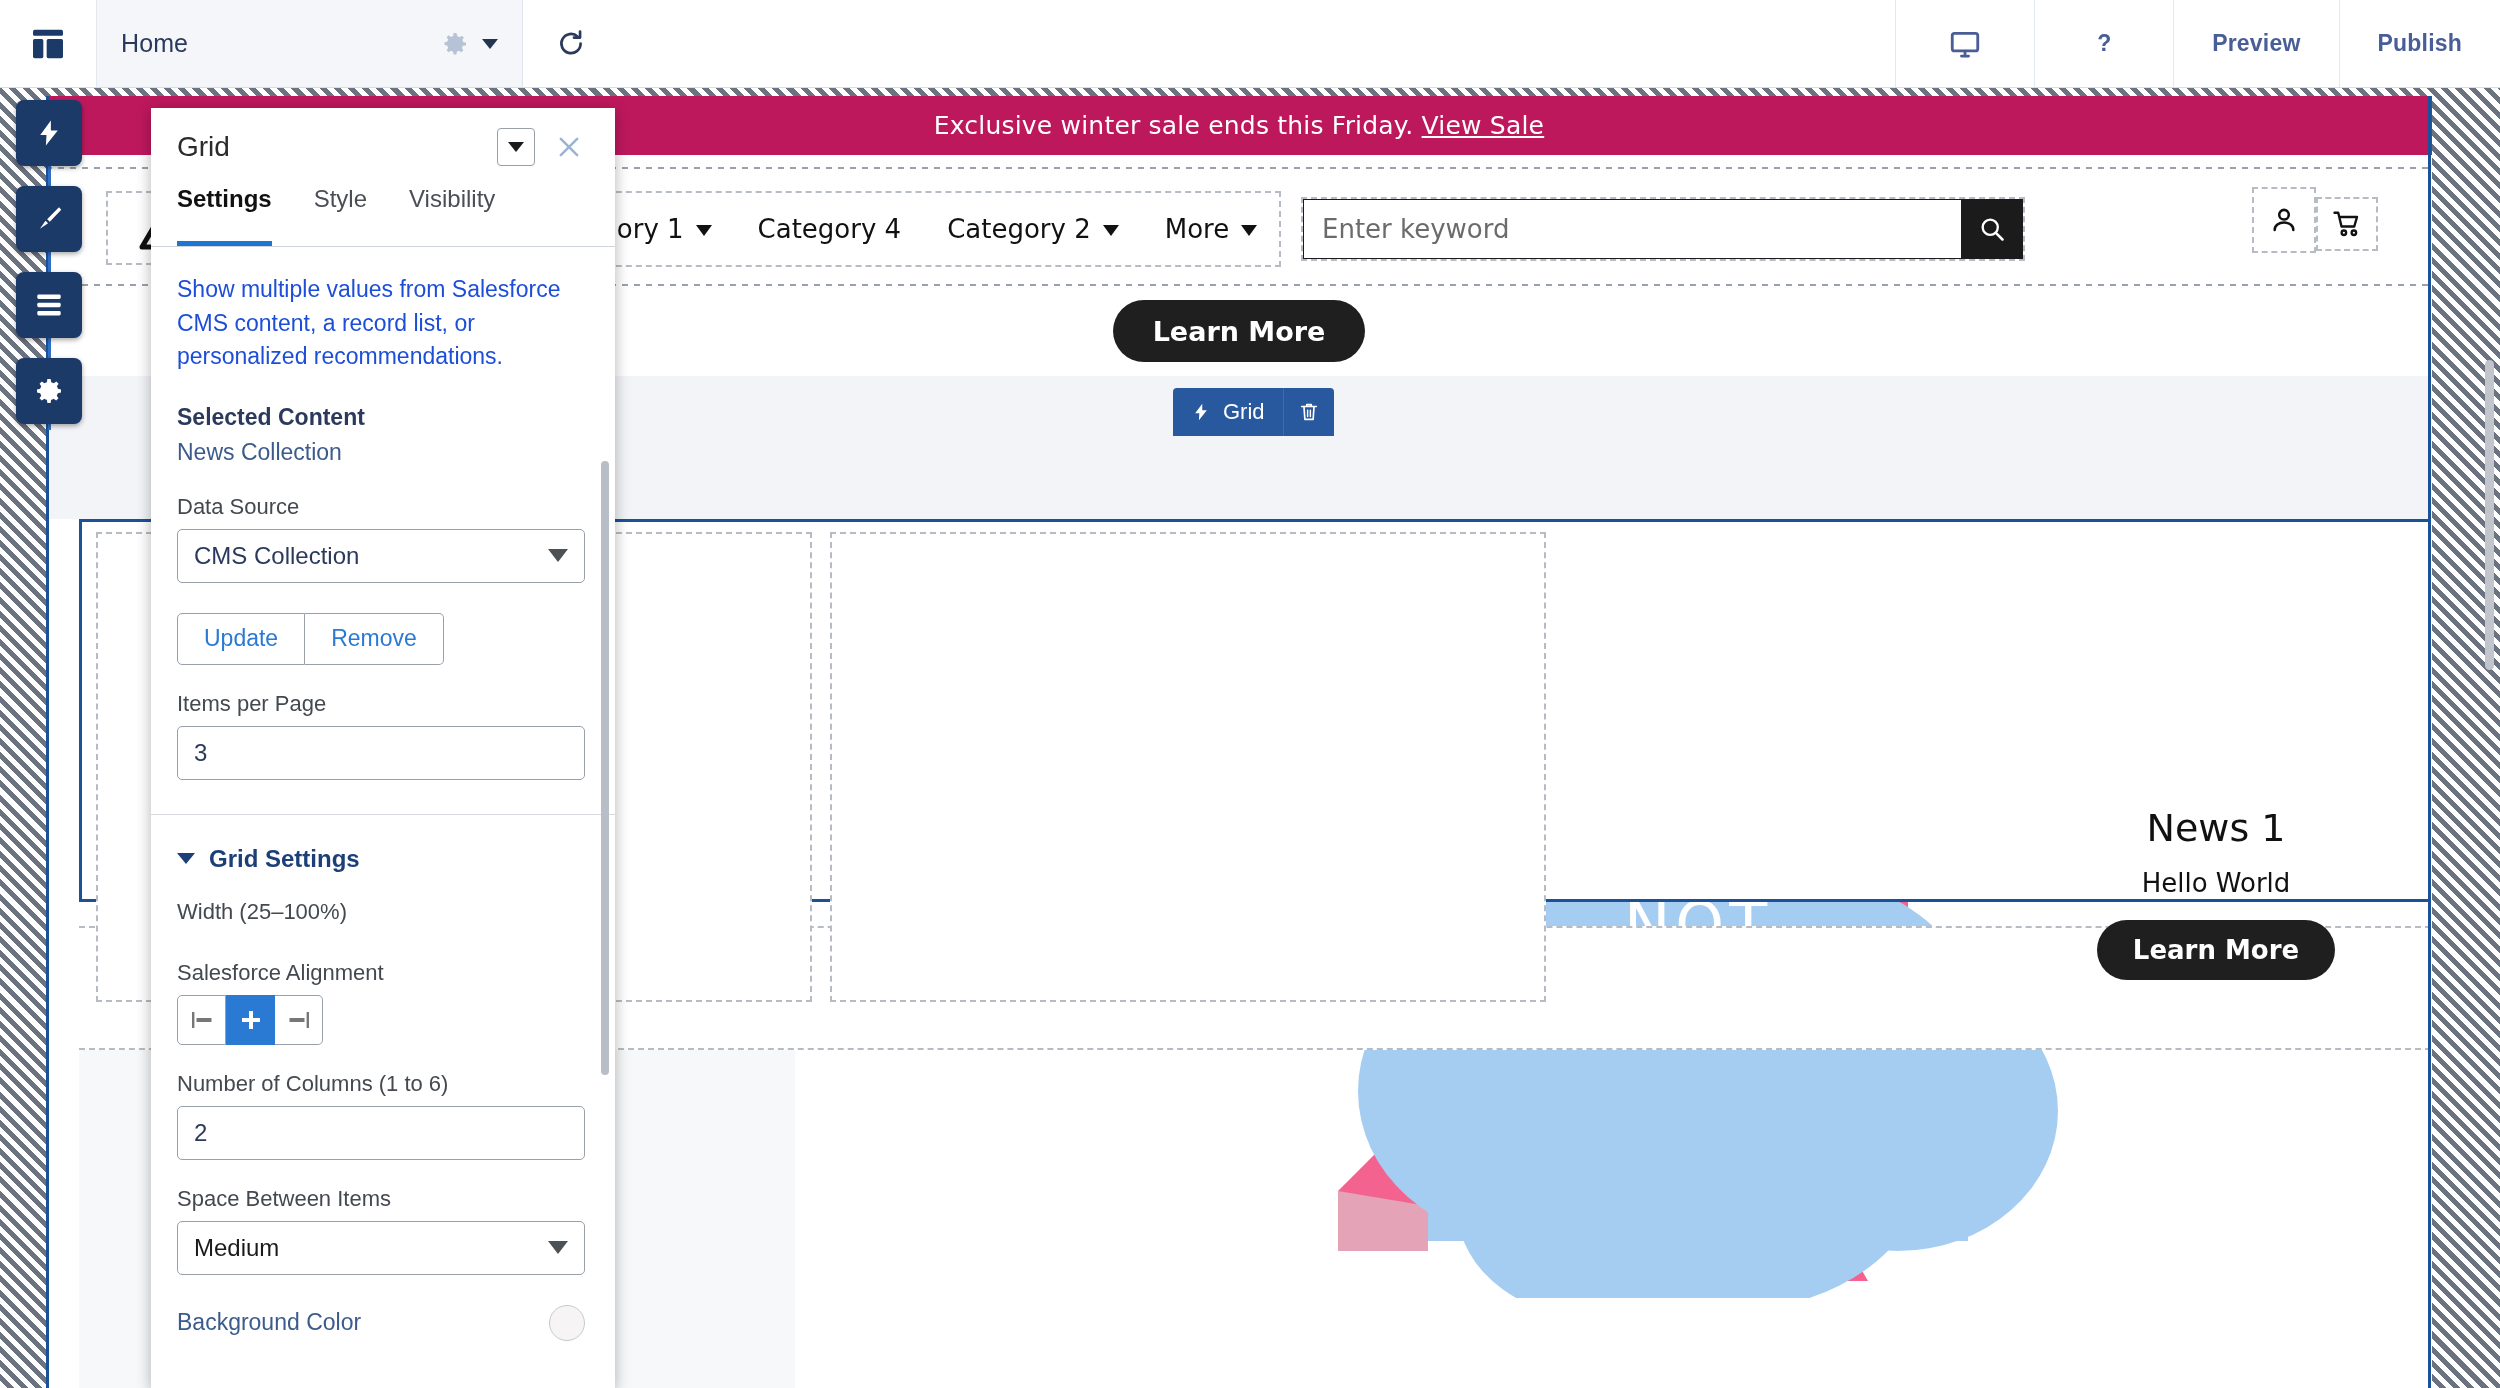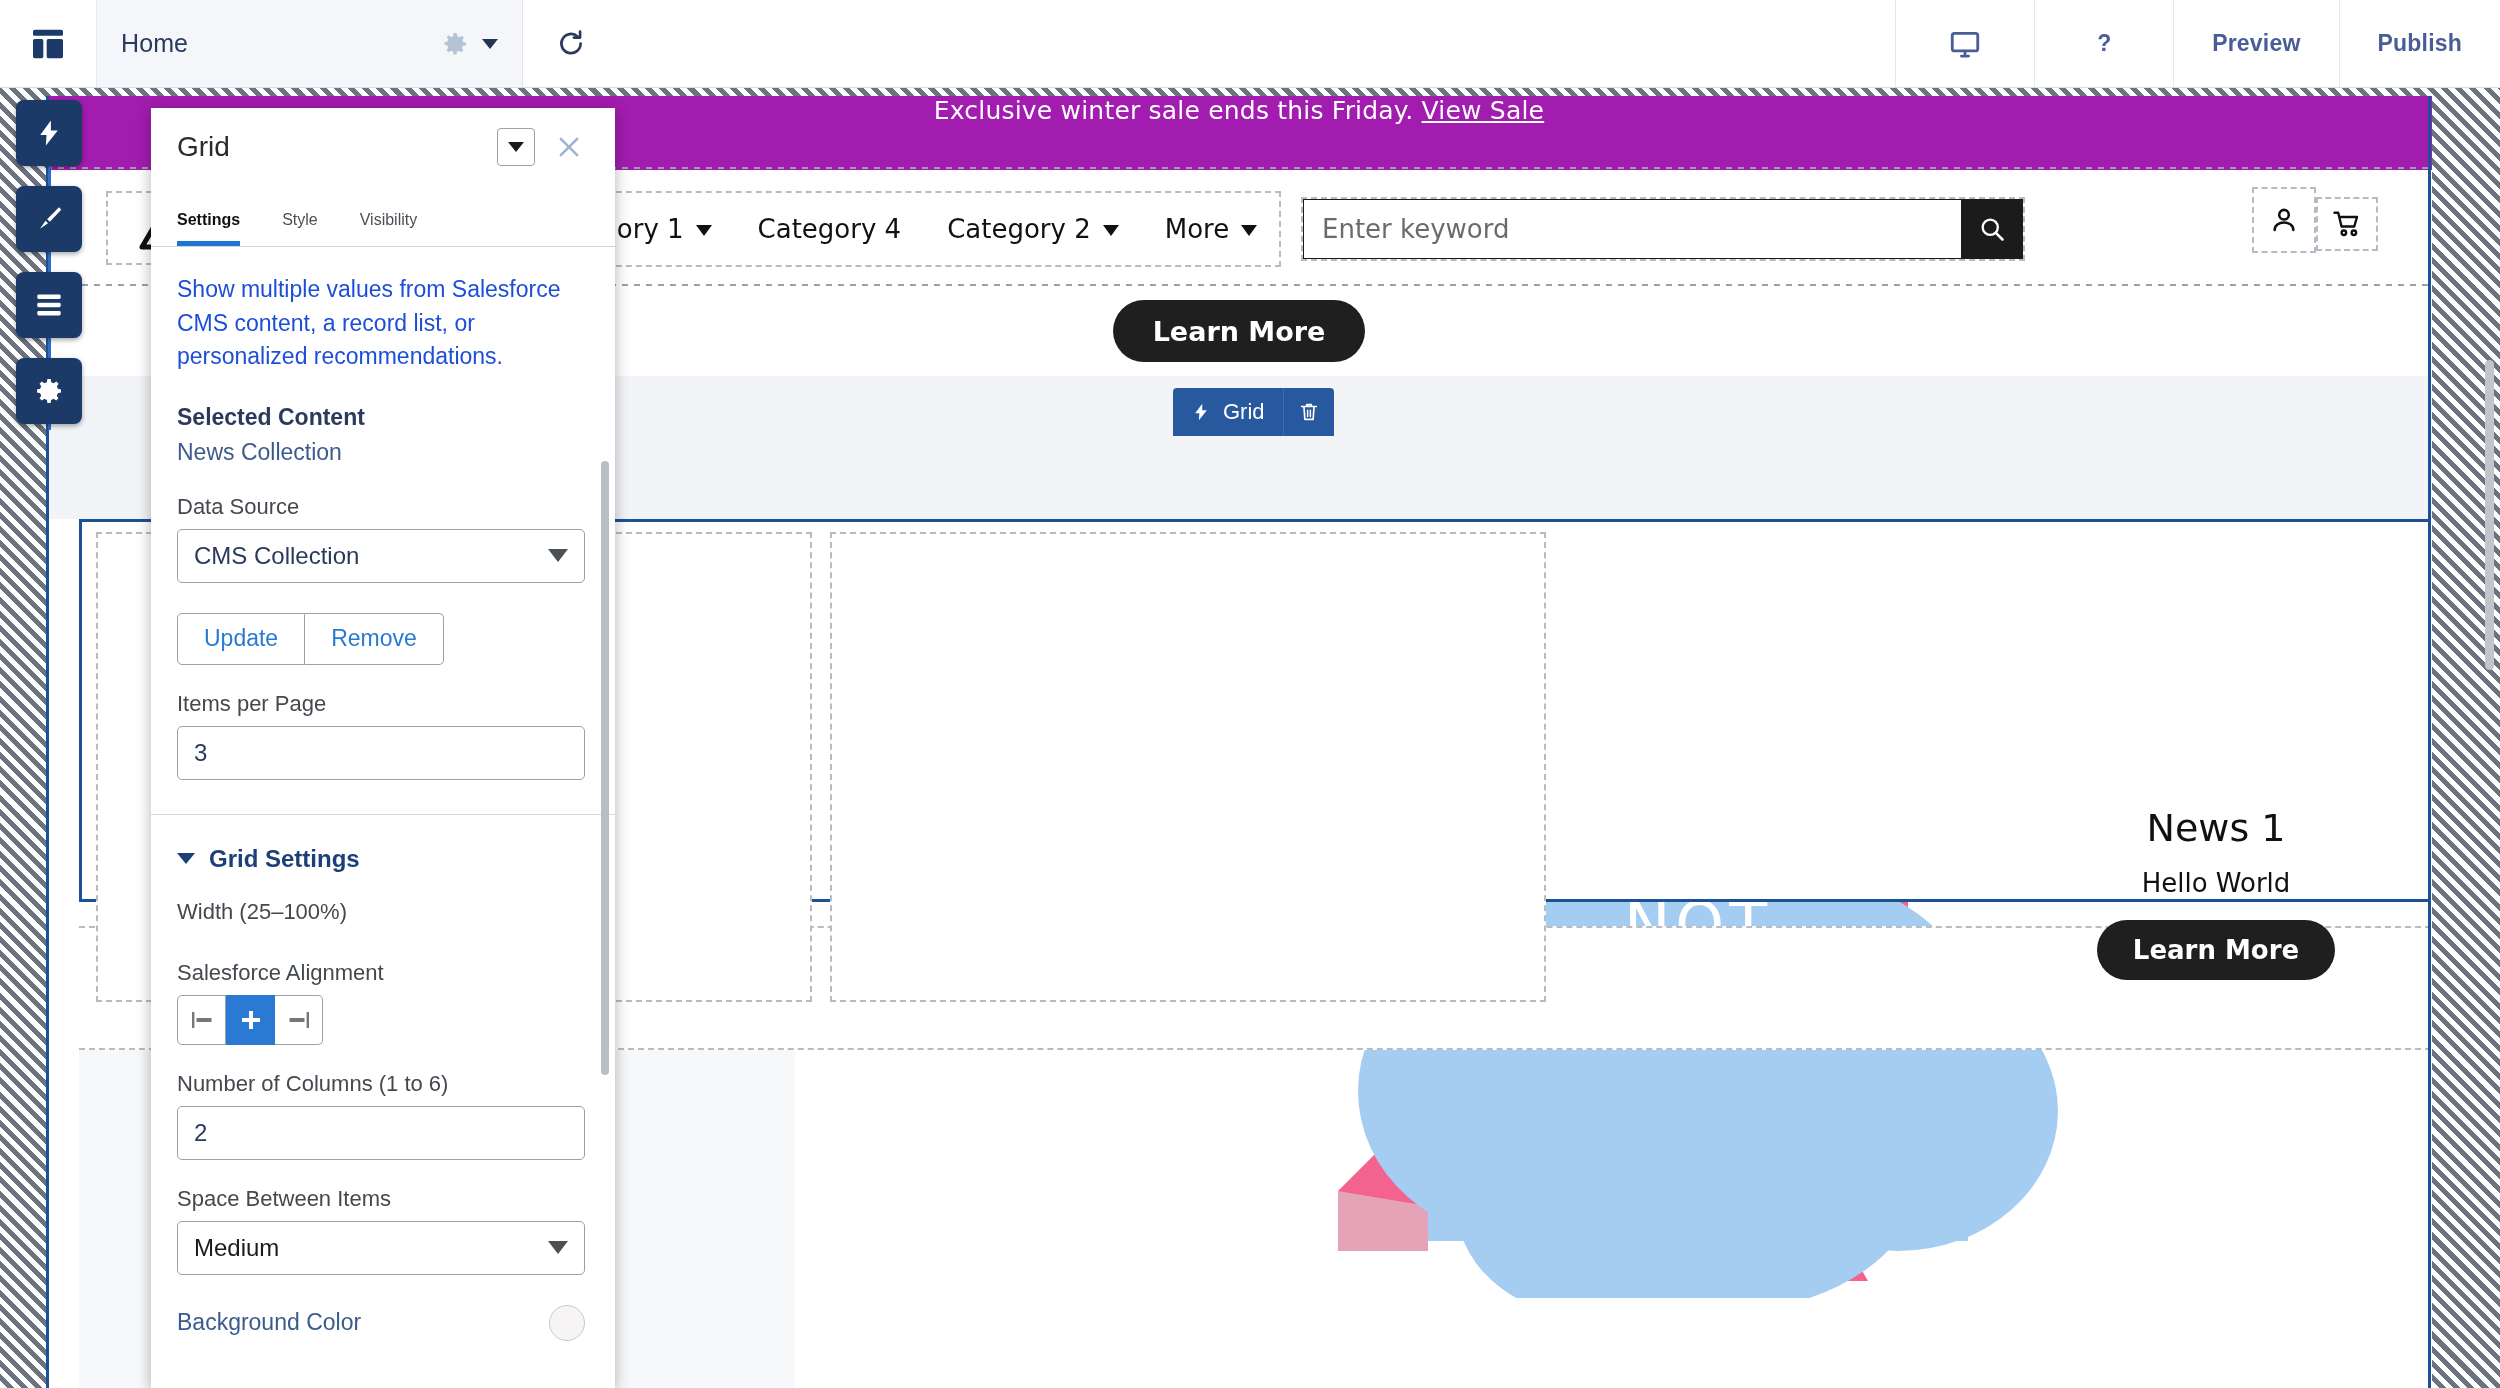--- a/index.html
+++ b/index.html
@@ -73,22 +73,22 @@
     position:absolute;left:32px;top:0;width:3px;height:330px;background:#2f6fc6;
   }
   .rail-btn{
     position:absolute;left:0;width:66px;height:66px;border-radius:8px;
     background:#1b3a68;display:flex;align-items:center;justify-content:center;
     box-shadow:0 2px 5px rgba(0,0,0,.35);cursor:pointer;
   }
 
   
   #banner{
-    position:absolute;left:0;top:0;width:2386px;height:74px;background:#a21caf;
-    display:flex;align-items:flex-start;justify-content:center;z-index:5;
+    position:absolute;left:0;top:0;width:2386px;height:59px;background:#be185d;
+    display:flex;align-items:center;justify-content:center;z-index:5;
   }
   #banner .btxt{
     color:#fff;font-size:25px;letter-spacing:.2px;
     font-family:"DejaVu Sans",sans-serif;
   }
   #banner .blink{color:#fff;text-decoration:underline;cursor:pointer;}
   .dashrow{
     position:absolute;left:0;width:2386px;height:2px;
     background:repeating-linear-gradient(90deg,#9aa1ac 0 6px,transparent 6px 12px);
     z-index:6;
@@ -223,21 +223,21 @@
   }
   .closex{
     width:40px;height:40px;display:flex;align-items:center;justify-content:center;
     margin-left:14px;cursor:pointer;color:#9cb4d4;font-size:34px;line-height:1;font-weight:300;
   }
   #panel .ptabs{
     height:60px;display:flex;align-items:flex-end;gap:42px;padding:0 26px;
     border-bottom:1px solid #cfd4db;
   }
   .ptab{
-    font-size:16px;color:#4b4f55;padding-bottom:12px;cursor:pointer;
+    font-size:24px;color:#4b4f55;padding-bottom:28px;cursor:pointer;
     border-bottom:5px solid transparent;
   }
   .ptab.active{color:#111;font-weight:700;border-bottom-color:#1d77d2;}
   #panel .pbody{
     flex:1;overflow:hidden;position:relative;padding:0 0 0 0;
   }
   .pscroll{position:absolute;left:0;top:0;right:0;bottom:0;padding:26px 30px 0 26px;}
   .pdesc{
     font-size:23px;line-height:1.46;color:#1d4ed8;margin:0 0 30px 0;
     font-family:"Liberation Sans",sans-serif;

